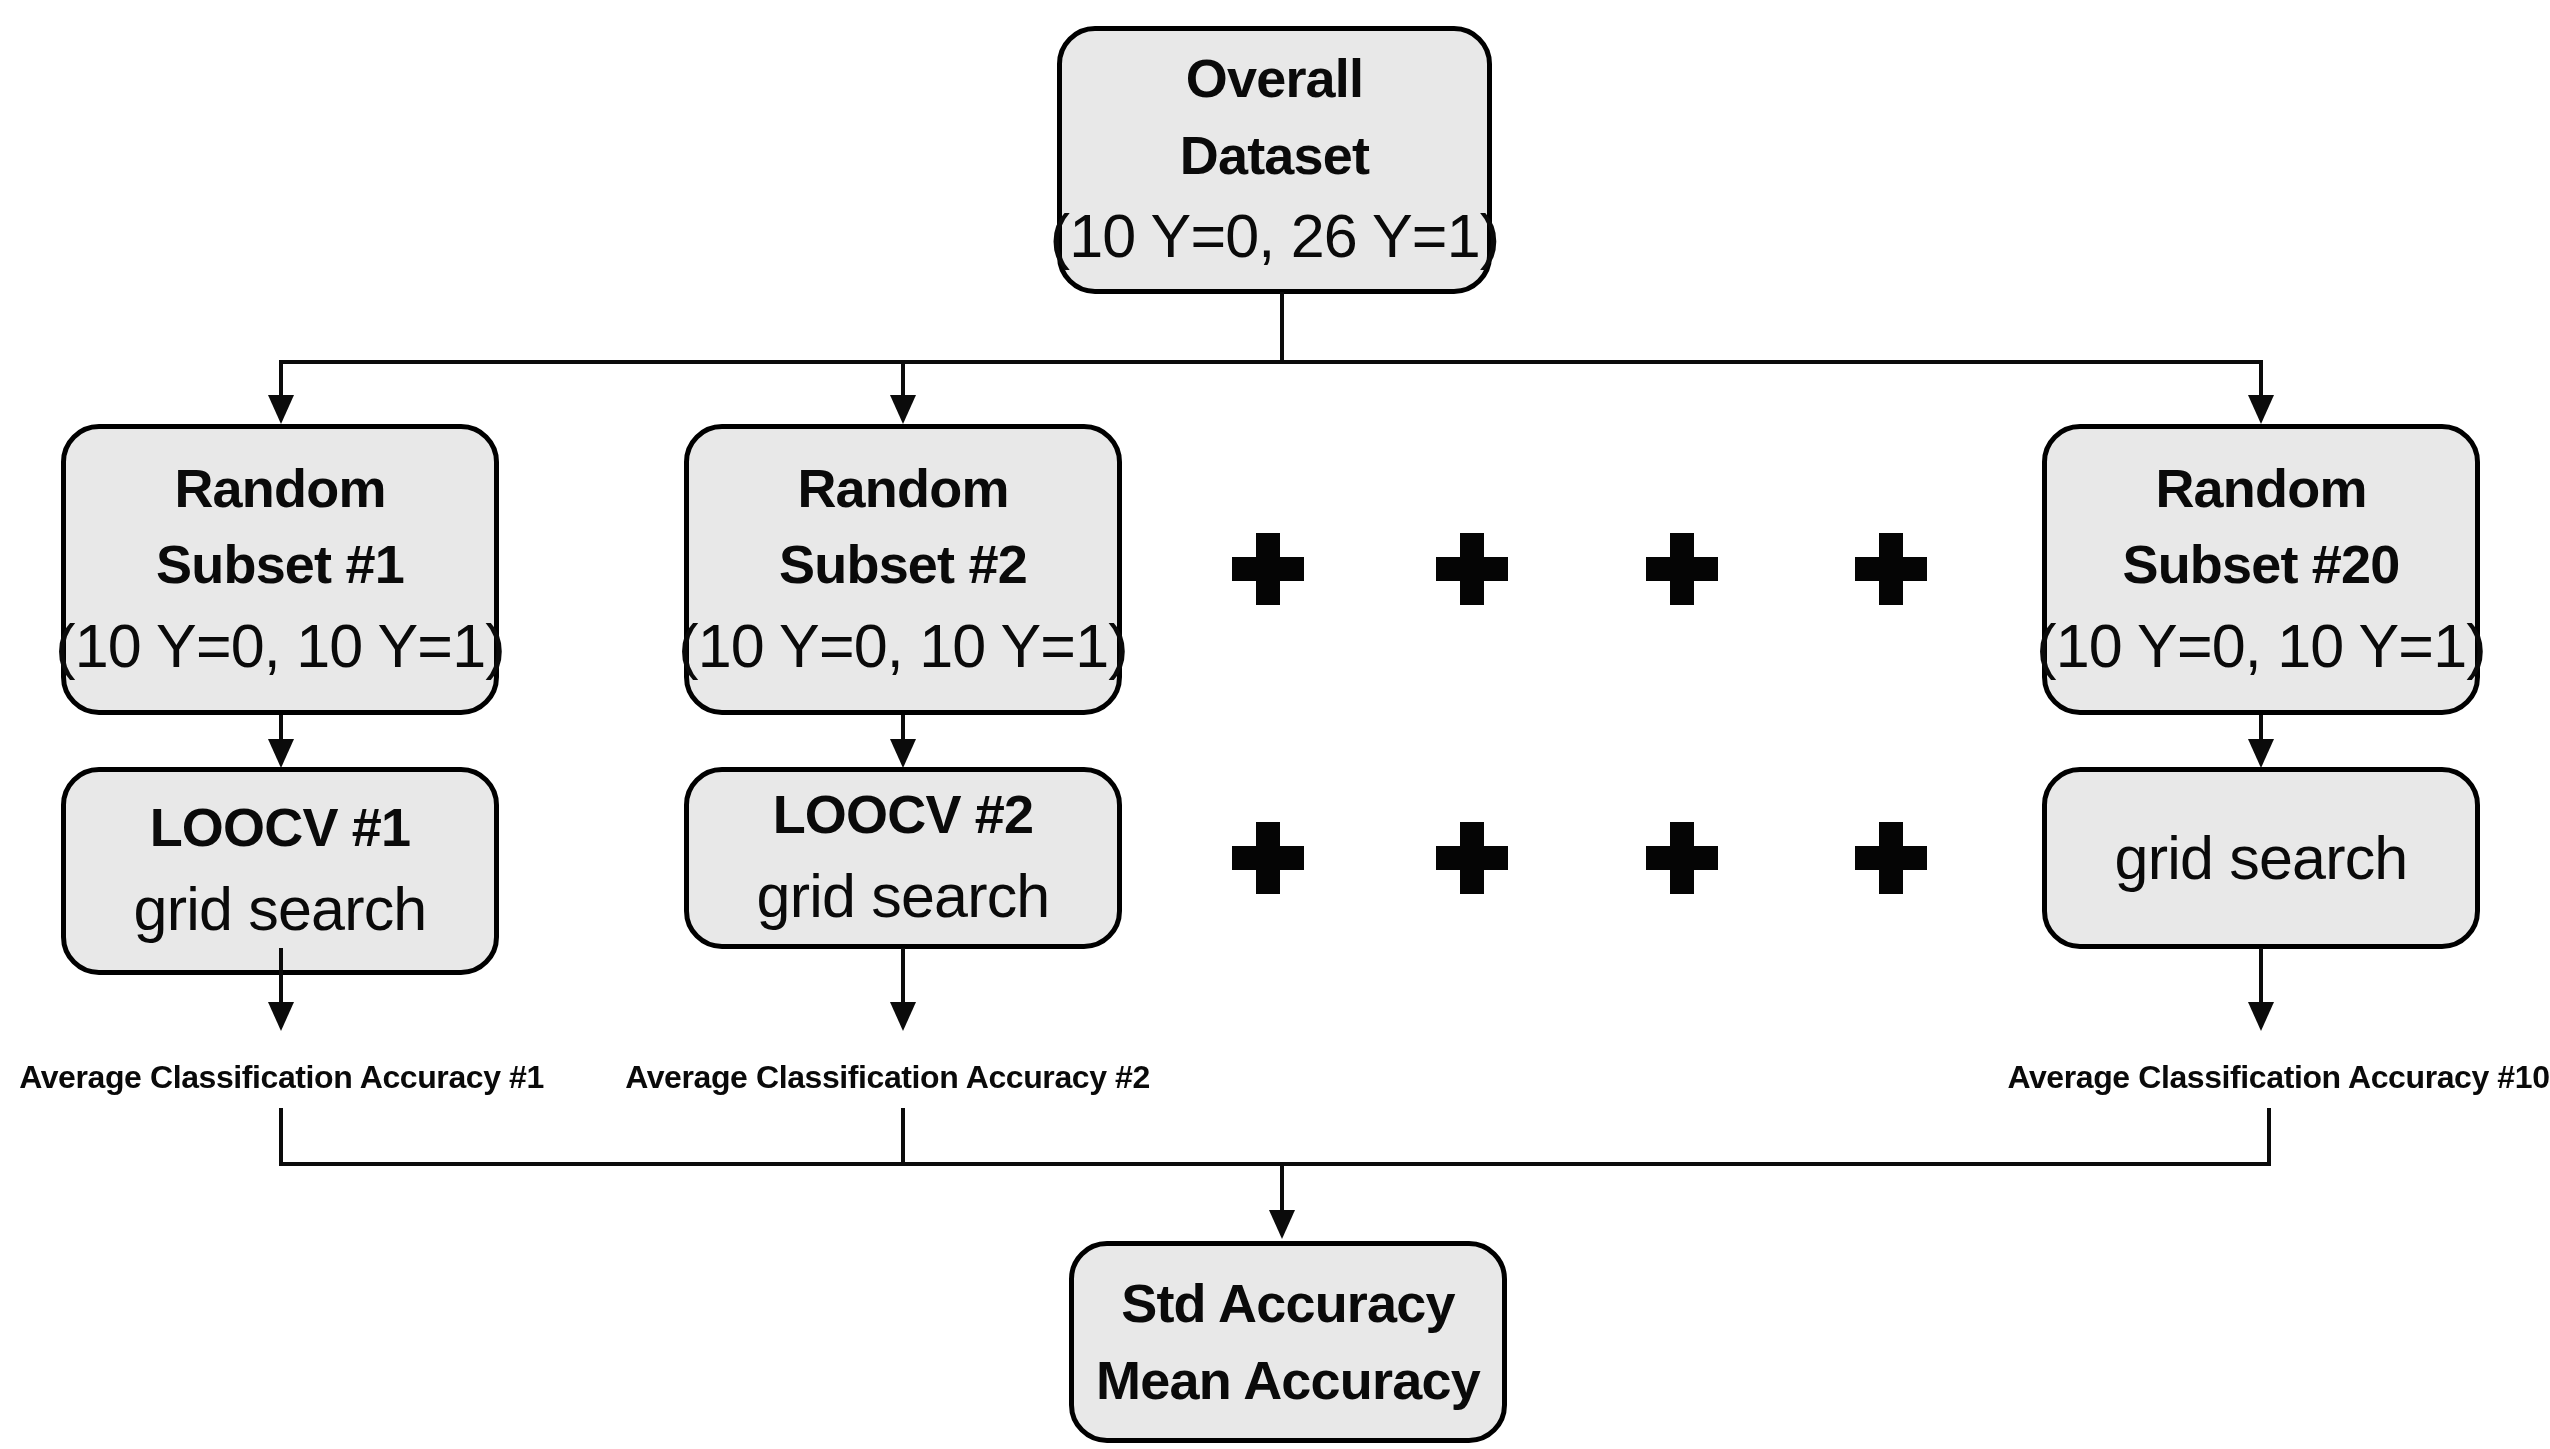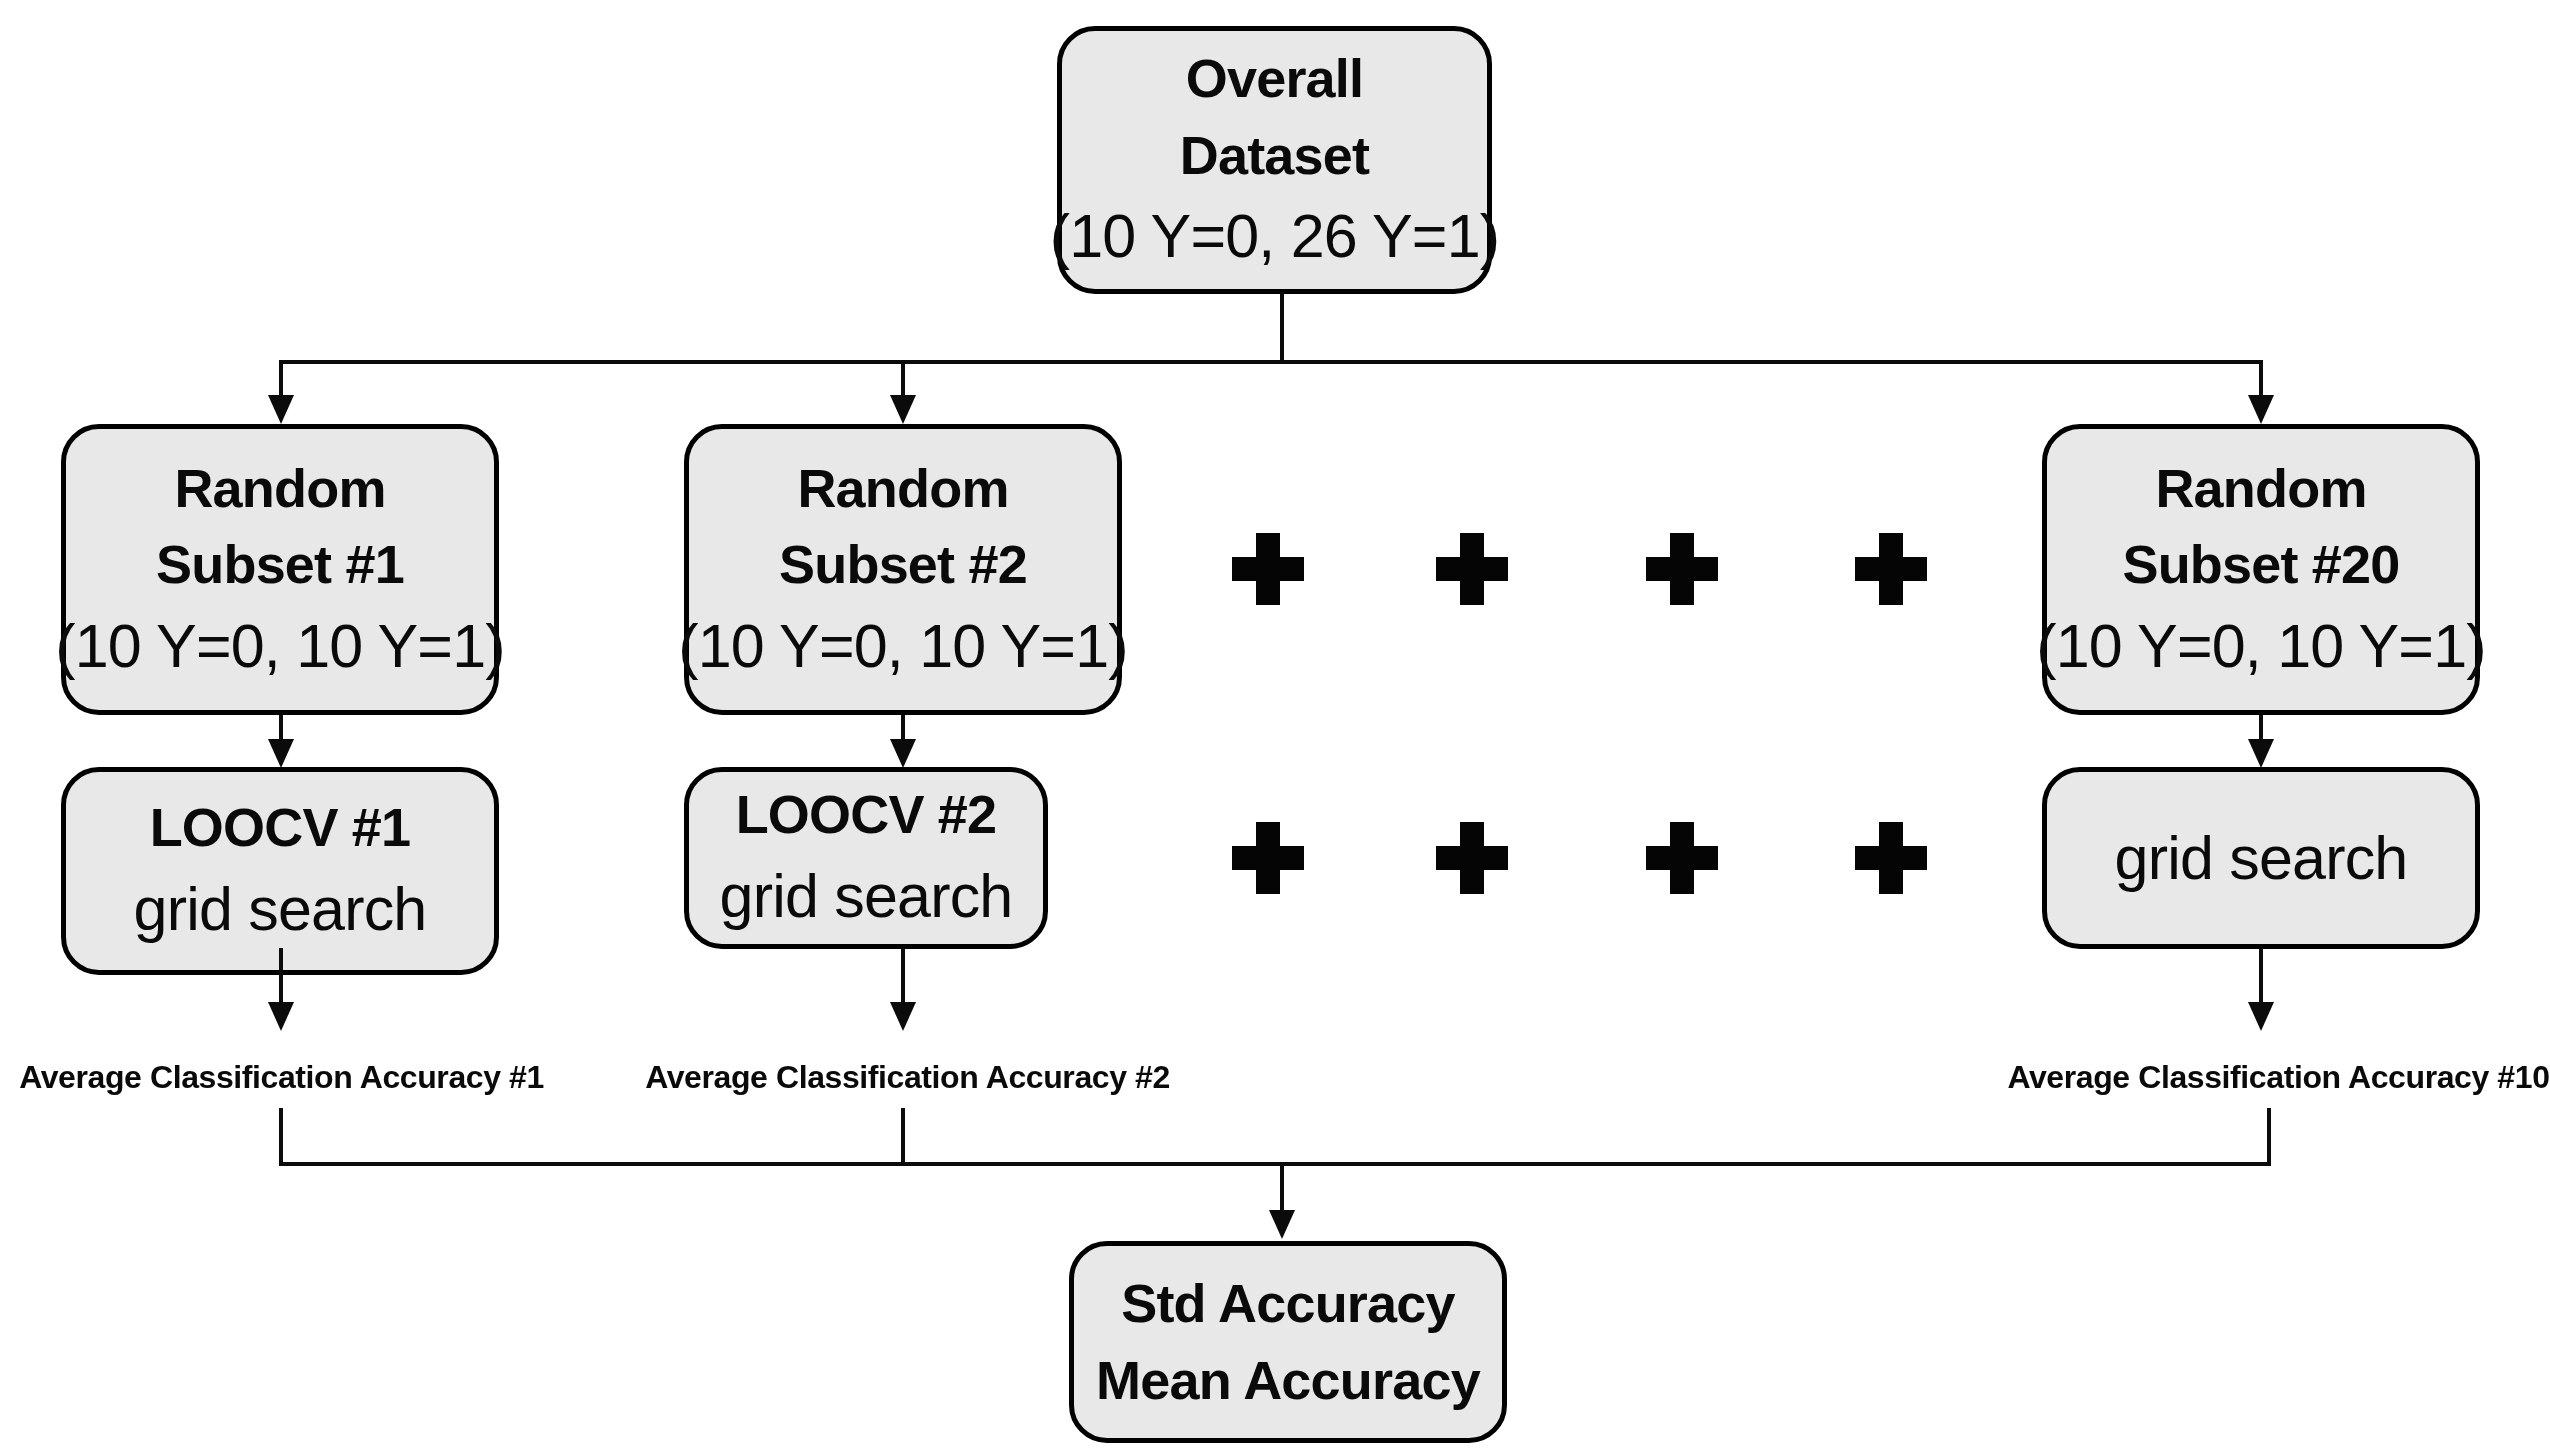--- a/index.html
+++ b/index.html
@@ -106,21 +106,21 @@
   <div class="arrowhead" style="left:268px;top:739px;"></div>
   <div class="vline" style="left:901px;top:715px;height:25.5px;"></div>
   <div class="arrowhead" style="left:890px;top:739px;"></div>
   <div class="vline" style="left:2259px;top:715px;height:25.5px;"></div>
   <div class="arrowhead" style="left:2248px;top:739px;"></div>
 
   <div class="box" style="left:61px;top:767px;width:438px;height:208px;">
     <div class="bl b">LOOCV #1</div>
     <div class="bl small">grid search</div>
   </div>
-  <div class="box" style="left:684px;top:767px;width:364px;height:182px;">
+  <div class="box" style="left:684px;top:767px;width:438px;height:182px;">
     <div class="bl b">LOOCV #2</div>
     <div class="bl small">grid search</div>
   </div>
   <div class="box" style="left:2042px;top:767px;width:438px;height:182px;">
     <div class="bl small">grid search</div>
   </div>
 
   <div class="plus" style="left:1232px;top:822px;">
       <i class="pv"></i>
       <i class="ph"></i>
@@ -139,21 +139,21 @@
     </div>
 
   <div class="vline" style="left:279px;top:948px;height:56px;"></div>
   <div class="arrowhead" style="left:268px;top:1002px;"></div>
   <div class="vline" style="left:901px;top:948px;height:56px;"></div>
   <div class="arrowhead" style="left:890px;top:1002px;"></div>
   <div class="vline" style="left:2259px;top:948px;height:56px;"></div>
   <div class="arrowhead" style="left:2248px;top:1002px;"></div>
 
   <div class="acc-label" style="left:-77px;top:1059px;">Average Classification Accuracy #1</div>
-  <div class="acc-label" style="left:549px;top:1059px;">Average Classification Accuracy #2</div>
+  <div class="acc-label" style="left:529px;top:1059px;">Average Classification Accuracy #2</div>
   <div class="acc-label" style="left:1920px;top:1059px;">Average Classification Accuracy #10</div>
 
   <div class="vline" style="left:279px;top:1108px;height:57px;"></div>
   <div class="vline" style="left:901px;top:1108px;height:57px;"></div>
   <div class="vline" style="left:2267px;top:1108px;height:57px;"></div>
 
   <div class="hline" style="left:279px;top:1162px;width:1992px;"></div>
 
   <div class="vline" style="left:1280px;top:1162px;height:49px;"></div>
   <div class="arrowhead" style="left:1269px;top:1210px;"></div>

